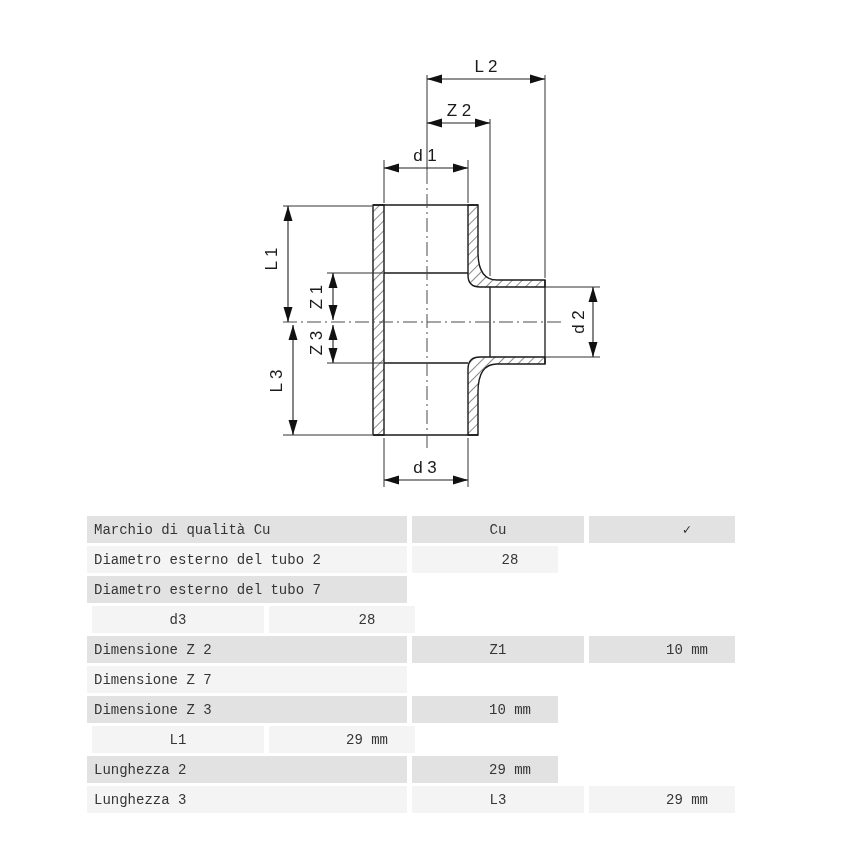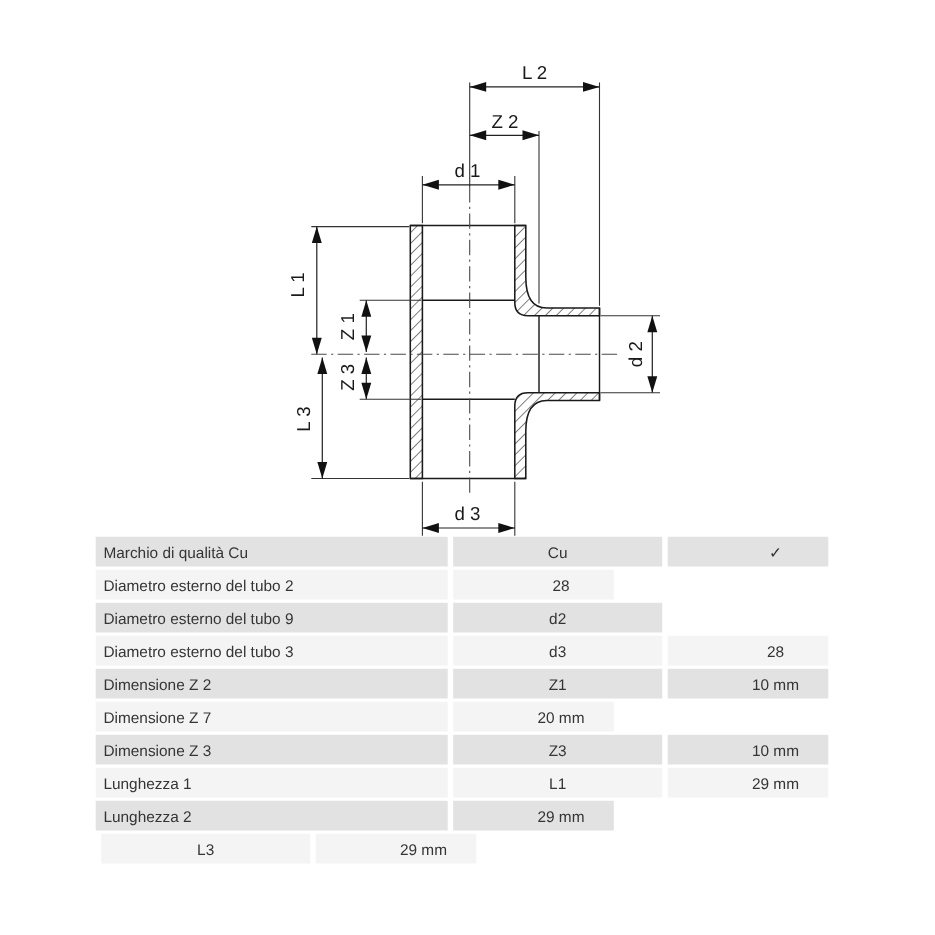--- a/index.html
+++ b/index.html
@@ -3,27 +3,27 @@
 <meta charset="utf-8">
 <style>
   html,body{margin:0;padding:0;}
   body{
     width:850px;height:850px;background:#ffffff;position:relative;overflow:hidden;
     font-family:"Liberation Sans", sans-serif;
   }
   .drawing-svg{position:absolute;left:0;top:0;}
   .dim-label{font-family:"Liberation Sans",sans-serif;font-size:17px;fill:#1a1a1a;}
   .spec-table{
-    position:absolute;left:87px;top:488px;width:681px;
-    font-size:14px;color:#353535;
+    position:absolute;left:87px;top:516px;width:681px;
+    font-size:14px;color:#353535;font-family:Liberation Mono, monospace;
   }
   .spec-row{display:flex;height:27px;margin-bottom:3px;}
   .cell{display:flex;align-items:center;box-sizing:border-box;}
   .c1{width:320px;padding-left:7px;}
-  .c2{width:190px;margin-left:5px;justify-content:center;}
+  .c2{width:172px;margin-left:5px;justify-content:center;}
   .c3{width:146px;margin-left:5px;justify-content:center;padding-left:50px;}
   .spec-row:nth-child(odd) .cell{background:#e2e2e2;}
   .spec-row:nth-child(even) .cell{background:#f4f4f4;}
 </style>
 </head>
 <body>
 
 <svg class="drawing-svg" width="850" height="850" viewBox="0 0 850 850">
   <defs>
     <pattern id="hatch" width="7" height="7" patternUnits="userSpaceOnUse" patternTransform="rotate(45)">
@@ -128,48 +128,44 @@
   <div class="spec-row">
     <div class="cell c1">Marchio di qualità Cu</div>
     <div class="cell c2">Cu</div>
     <div class="cell c3">✓</div>
   </div>
   <div class="spec-row">
     <div class="cell c1">Diametro esterno del tubo 2</div>
     <div class="cell c3">28</div>
   </div>
   <div class="spec-row">
-    <div class="cell c1">Diametro esterno del tubo 9</div>
-    <div class="cell c2">d2</div>
+    <div class="cell c1">Diametro esterno del tubo 7</div>
   </div>
   <div class="spec-row">
-    <div class="cell c1">Diametro esterno del tubo 3</div>
     <div class="cell c2">d3</div>
     <div class="cell c3">28</div>
   </div>
   <div class="spec-row">
     <div class="cell c1">Dimensione Z 2</div>
     <div class="cell c2">Z1</div>
     <div class="cell c3">10 mm</div>
   </div>
   <div class="spec-row">
     <div class="cell c1">Dimensione Z 7</div>
-    <div class="cell c3">20 mm</div>
   </div>
   <div class="spec-row">
     <div class="cell c1">Dimensione Z 3</div>
-    <div class="cell c2">Z3</div>
     <div class="cell c3">10 mm</div>
   </div>
   <div class="spec-row">
-    <div class="cell c1">Lunghezza 1</div>
     <div class="cell c2">L1</div>
     <div class="cell c3">29 mm</div>
   </div>
   <div class="spec-row">
     <div class="cell c1">Lunghezza 2</div>
     <div class="cell c3">29 mm</div>
   </div>
   <div class="spec-row">
+    <div class="cell c1">Lunghezza 3</div>
     <div class="cell c2">L3</div>
     <div class="cell c3">29 mm</div>
   </div>
 </div>
 
 </body></html>

